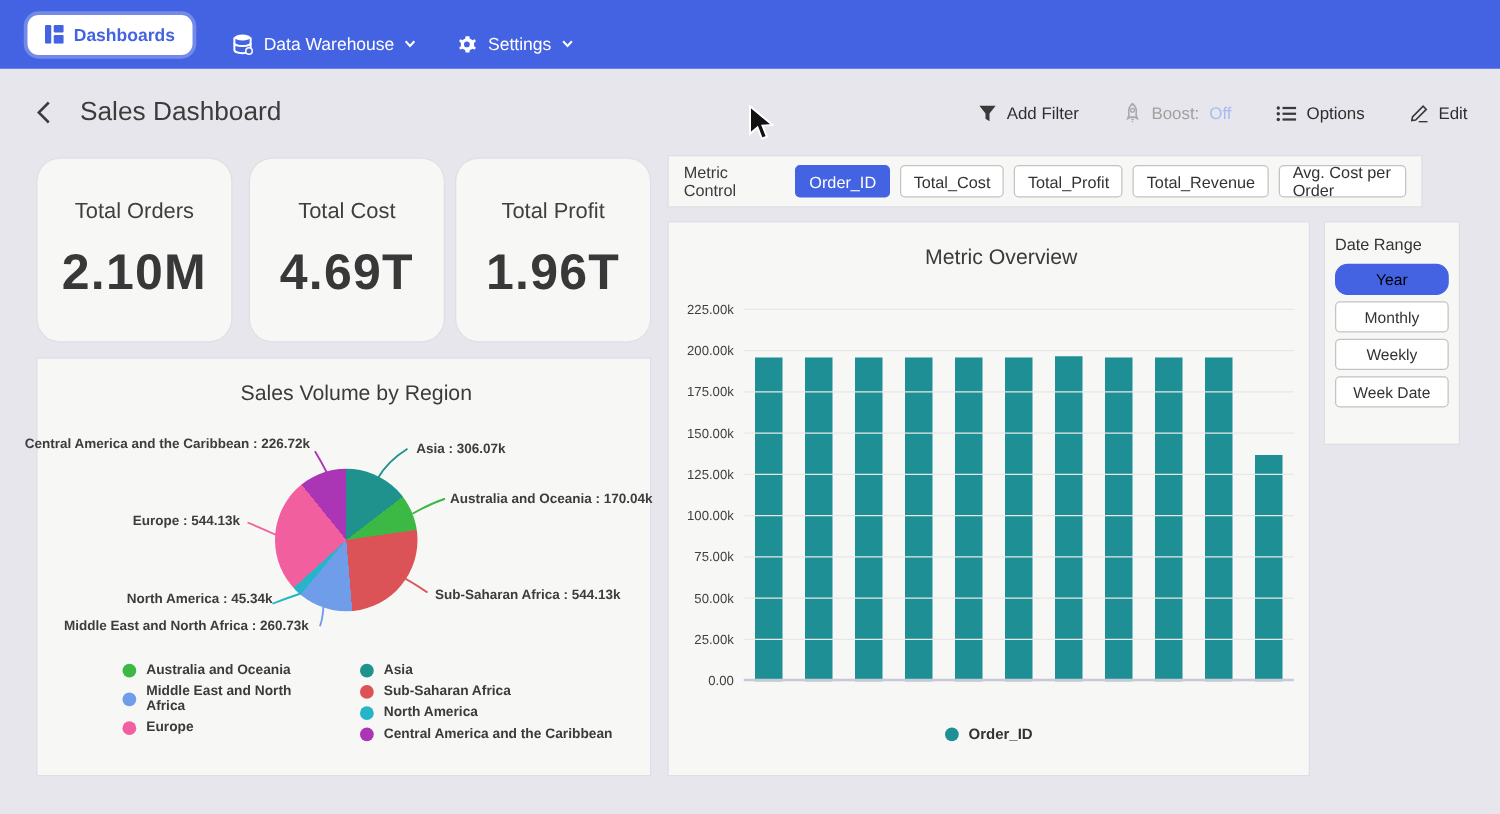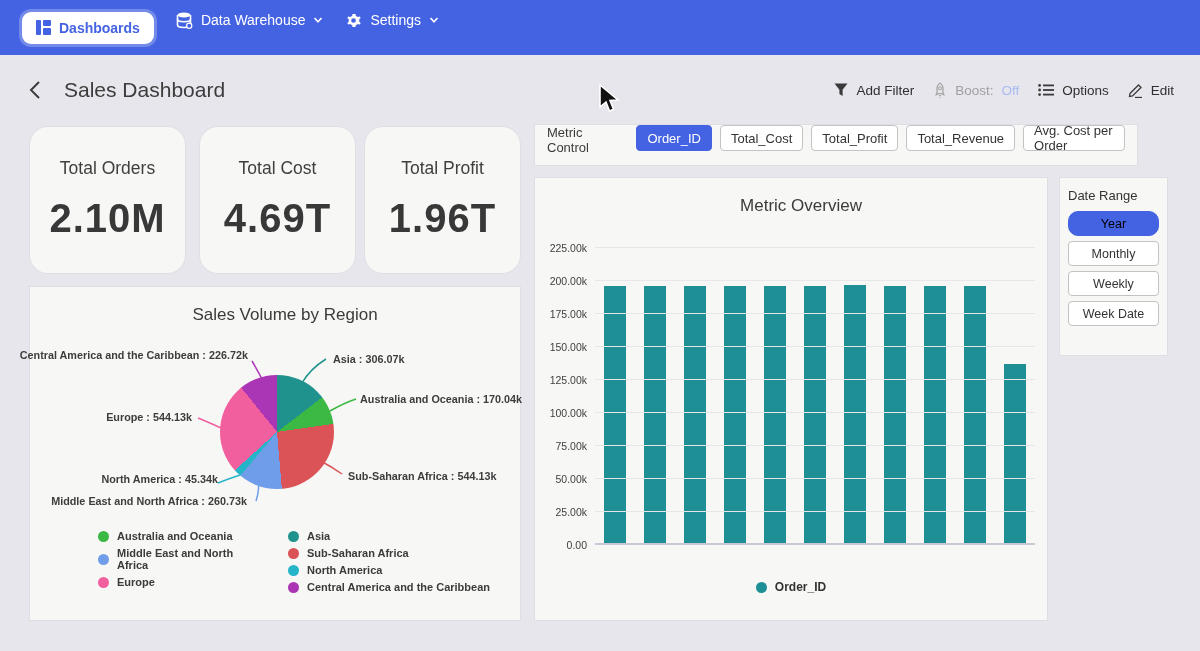--- a/index.html
+++ b/index.html
@@ -9,43 +9,43 @@
   *{margin:0;padding:0;box-sizing:border-box;}
   html,body{width:1200px;height:651px;}
   body{font-family:"Liberation Sans",sans-serif;background:var(--page-bg);}
   #app{position:relative;width:1200px;height:651px;overflow:hidden;background:var(--page-bg);}
 
   
   .nav{position:absolute;left:0;top:0;width:1200px;height:55px;background:var(--nav-blue);
        display:flex;align-items:center;justify-content:space-between;padding:0 22px;}
   .brand{display:flex;align-items:center;gap:12px;}
   .brand-text{color:#fff;font-size:11px;font-weight:bold;letter-spacing:3px;line-height:14px;}
-  .nav-right{display:flex;align-items:flex-start;gap:22px;}
+  .nav-right{display:flex;align-items:flex-end;gap:32px;}
   .nav-item{display:flex;align-items:center;gap:8px;color:#fff;font-size:14px;font-weight:500;cursor:pointer;}
   .pill{background:#fff;color:var(--accent);border-radius:9px;padding:8px 14px;font-weight:700;
         display:flex;align-items:center;gap:8px;font-size:14px;box-shadow:0 0 0 3px rgba(255,255,255,.25);}
   .chev{width:10px;height:10px;}
 
   
   .hdr-title{position:absolute;left:24px;top:78px;display:flex;align-items:center;gap:18px;justify-content:center;}
   .back-btn{width:22px;height:22px;display:flex;align-items:center;justify-content:center;cursor:pointer;}
   .page-title{font-size:21px;color:#3c3c3c;font-weight:500;}
-  .hdr-actions{position:absolute;right:26px;top:82px;display:flex;align-items:center;gap:19px;}
+  .hdr-actions{position:absolute;right:26px;top:82px;display:flex;align-items:flex-end;gap:36px;}
   .hdr-action{display:flex;align-items:center;gap:8px;font-size:13.5px;color:#2f2f2f;font-weight:500;cursor:pointer;}
   .hdr-action .muted{color:#a0a0a0;}
   .hdr-action .off{color:var(--boost-off);}
 
   
   .card{position:absolute;background:var(--card-bg);box-shadow:0 0 0 1px rgba(0,0,0,.03);}
   .kpi{width:155px;height:146px;top:127px;display:flex;flex-direction:column;align-items:center;border-radius:18px;}
   .kpi-label{margin-top:31px;font-size:17.5px;font-weight:500;color:#3f3f3f;}
   .kpi-value{margin-top:17px;font-size:40px;font-weight:700;color:#383838;letter-spacing:1px;}
 
   
-  .metric-bar{left:535px;top:125px;width:602px;height:40px;display:flex;align-items:flex-start;gap:10px;padding:0 12px;}
+  .metric-bar{left:535px;top:125px;width:602px;height:40px;display:flex;align-items:center;gap:10px;padding:0 12px;}
   .metric-label{font-size:13px;color:#3b3b3b;margin-right:4px;}
   .chip{height:26px;padding:0 10px;display:flex;align-items:center;border:1px solid var(--border);
         border-radius:4px;background:#fff;font-size:13px;color:#333;cursor:pointer;}
   .chip.sel{background:var(--accent);color:#fff;border-color:var(--accent);}
 
   
   .pie-card{left:30px;top:287px;width:490px;height:333px;}
   .chart-title{position:absolute;left:0;right:0;top:18px;text-align:center;font-size:17px;color:#3b3b3b;font-weight:500;padding-left:20px;}
   .pie-circle{position:absolute;left:190px;top:88px;width:114px;height:114px;border-radius:50%;cursor:pointer;}
   .callout{position:absolute;font-size:10.8px;font-weight:700;color:#3d3d3d;white-space:nowrap;}

